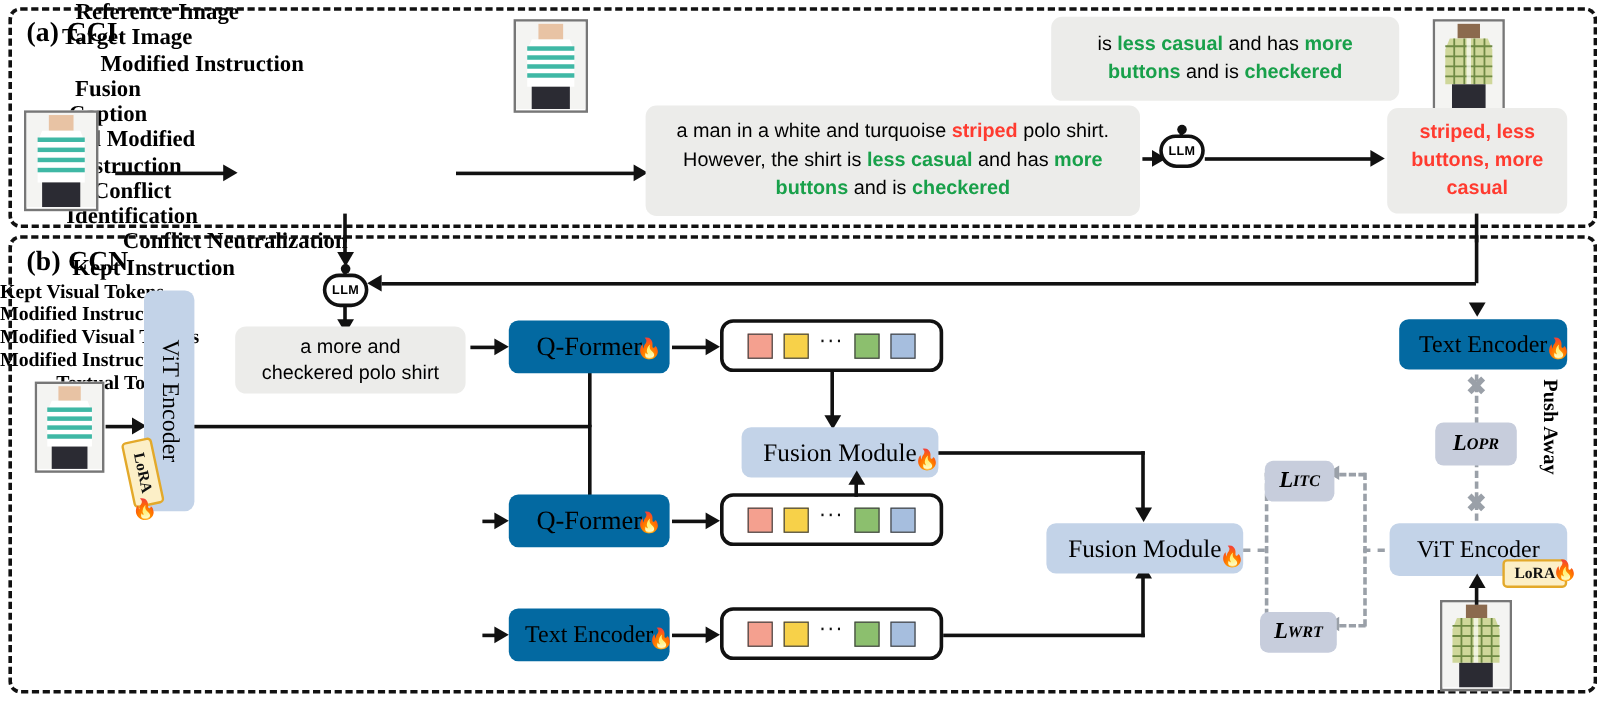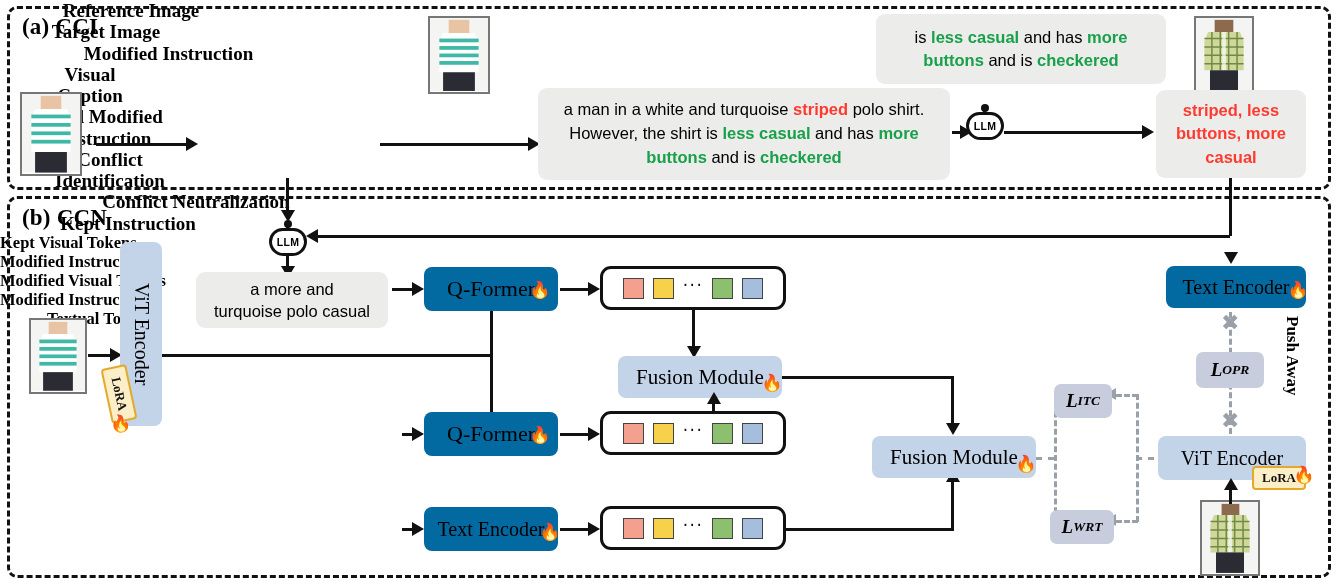--- a/index.html
+++ b/index.html
@@ -150,21 +150,21 @@
         <rect x="10" y="22" width="42" height="4"></rect>
           <rect x="10" y="31" width="42" height="4"></rect>
         <rect x="10" y="40" width="42" height="4"></rect>
           <rect x="10" y="49" width="42" height="4"></rect>
       </g>
       <rect x="14" y="62" width="34" height="22" fill="#2b2b33"></rect>
     </svg>
   </div>
 
   <div class="hdr" style="left:92px;top:108px;width:108px;">
-    <span>Visual</span><br>
+    <span>Fusion</span><br>
     <span>Caption</span>
   </div>
   <div class="ln hln" style="left:96px;top:143px;width:92px;"></div>
   <div class="arrow ar-r" style="left:186px;top:137px;"></div>
 
 
   <div class="hdr" style="left:378px;top:108px;width:140px;">
     <span>Add Modified</span><br>
     <span>Instruction</span>
   </div>
@@ -224,21 +224,21 @@
   <div class="ln hln" style="left:318px;top:235px;width:912px;"></div>
   <div class="arrow ar-l" style="left:306px;top:229px;"></div>
   <div class="ln vln" style="left:1229px;top:196px;height:40px;"></div>
 
   <div class="ln vln" style="left:286px;top:254px;height:16px;"></div>
   <div class="arrow ar-d" style="left:281px;top:266px;"></div>
 
   <div class="bubble" style="left:196px;top:272px;width:192px;height:56px;">
     <div style="line-height:1.36;">
       <span>a more and</span><br>
-      <span>turquoise polo casual</span>
+      <span>checkered polo shirt</span>
     </div>
   </div>
   <div class="hdr" style="left:200px;top:332px;width:184px;">Kept Instruction</div>
 
   <div class="photo" style="left:29px;top:318px;width:58px;height:76px;">
     <svg class="ph-inner" viewBox="0 0 58 76" preserveAspectRatio="none">
       <rect width="58" height="76" fill="#f4f4f2"></rect>
       <rect x="19" y="2" width="20" height="13" fill="#e8c3a4"></rect>
       <path d="M13 15 L45 15 L49 25 L49 56 L9 56 L9 25 Z" fill="#ffffff"></path>
       <g fill="#3fb8a5">

